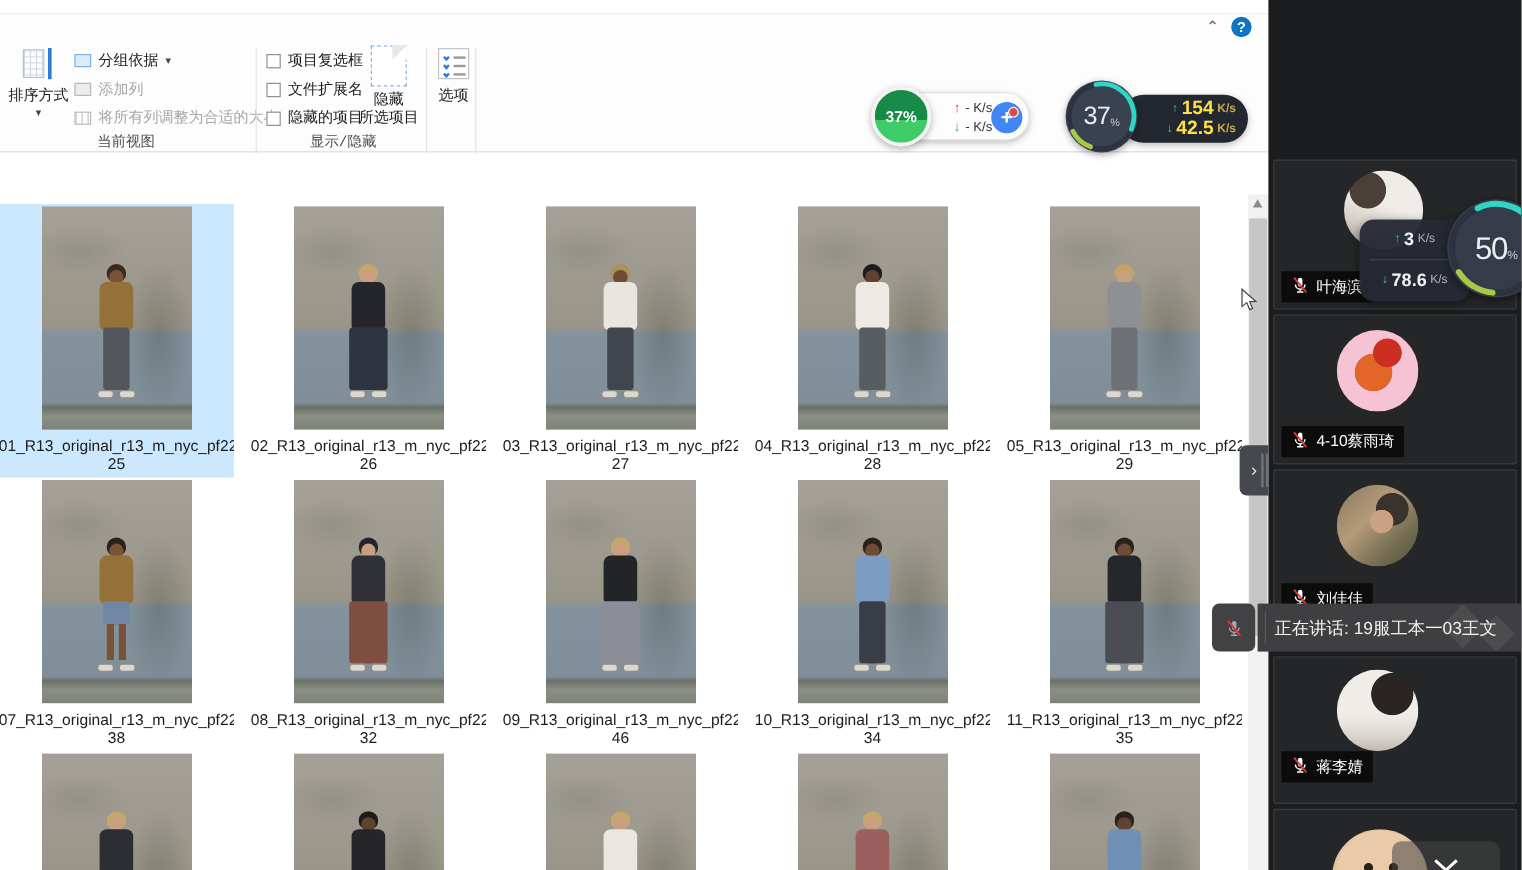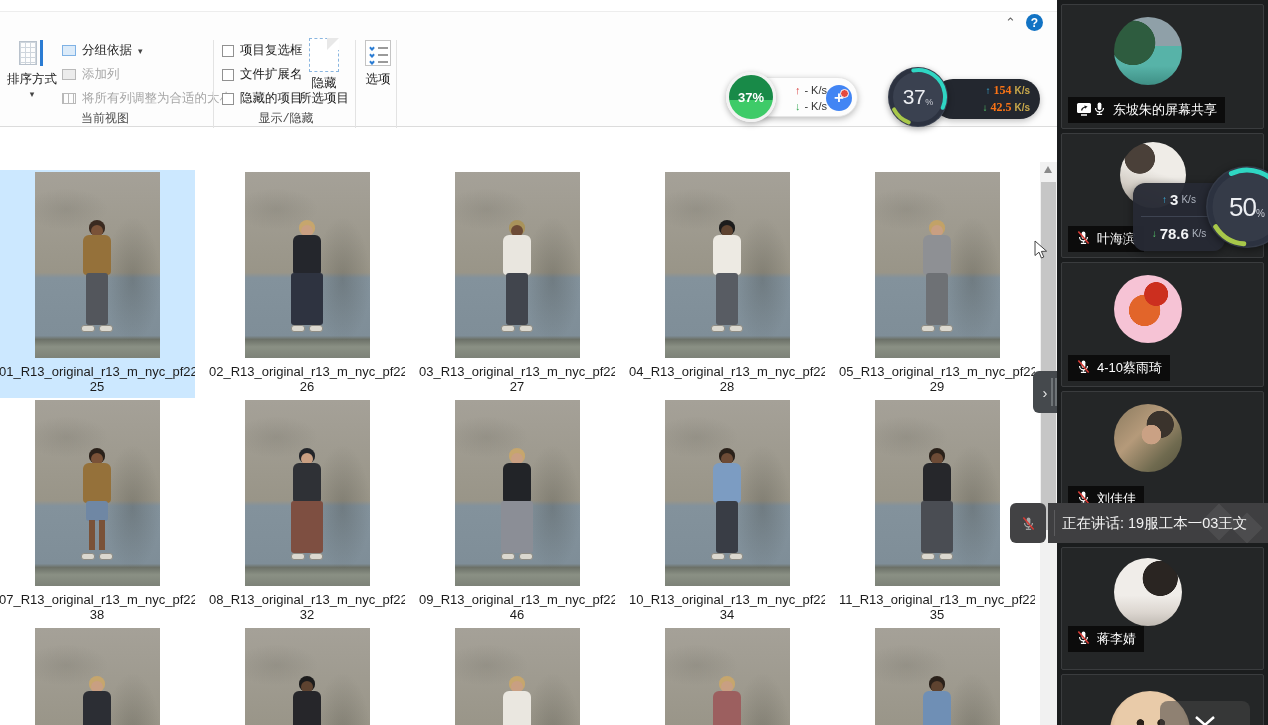--- a/index.html
+++ b/index.html
@@ -82,21 +82,21 @@
   .gp-rows .r { display:flex; align-items:center; gap:4px; height:16px; justify-content:flex-end; width:44px; }
   .arrow-up-red { color:#d94040; font-weight:bold; font-size:11px; }
   .arrow-dn-grn { color:#35a853; font-weight:bold; font-size:11px; }
   .plus-btn { position:absolute; right:5px; top:7px; width:26px; height:26px; border-radius:50%; background:#4285f4; color:#fff;
       font-size:17px; font-weight:bold; display:flex; align-items:center; justify-content:center; }
   .plus-dot { position:absolute; right:3px; top:4px; width:9px; height:9px; border-radius:50%; background:#e5493d; border:1px solid #fff; }
 
   .dark-pill { left:933px; top:79px; width:107px; height:40px; background:#23272f; }
   .dp-rows { position:absolute; right:10px; top:3px; }
   .dp-rows .r { display:flex; align-items:center; gap:3px; height:17px; justify-content:flex-end; }
-  .dp-val { color:#f97316; font-weight:bold; font-size:12px;font-family:Liberation Serif, serif; }
+  .dp-val { color:#fde047; font-weight:bold; font-size:16px; }
   .dp-unit { color:#c9a94c; font-size:10px; font-weight:bold; }
   .arr-cyan { color:#3bb8e8; font-size:10px; }
   .arr-green { color:#56c96a; font-size:10px; }
   .dark-circle { position:absolute; left:888px; top:67px; width:60px; height:60px; border-radius:50%; background:#3a4150;
       box-shadow:0 2px 6px rgba(0,0,0,.35); display:flex; align-items:center; justify-content:center;text-align:right; }
   .dc-num { color:#eceef2; font-size:21px; letter-spacing:-.5px; }
   .dc-pct { color:#c9ccd4; font-size:9px; margin-top:9px; }
   .ring { position:absolute; left:0; top:0; }
 
   
@@ -493,37 +493,20 @@
     <svg class="ring" width="60" height="60" viewBox="0 0 60 60">
       <circle cx="30" cy="30" r="27" fill="none" stroke="#2c3240" stroke-width="4"></circle>
       <circle cx="30" cy="30" r="27" fill="none" stroke="#2fd6c3" stroke-width="4" stroke-dasharray="58 112" stroke-linecap="round" transform="rotate(-100 30 30)"></circle>
       <circle cx="30" cy="30" r="27" fill="none" stroke="#a8c84a" stroke-width="4" stroke-dasharray="20 150" stroke-linecap="round" transform="rotate(110 30 30)"></circle>
     </svg>
     <span class="dc-num">37</span>
     <span class="dc-pct">%</span>
   </div>
 
   <div class="sidebar" id="sidebar">
-      <div class="tile" style="top: 4px; height: 125px;">
-    <div class="avatar av1"></div>
-    <div class="namebar" style="top: 92px;">
-      <span class="nb-icons"><svg width="16" height="15" viewBox="0 0 16 15">
-    <rect x="1" y="2" width="14" height="10" rx="1.5" fill="#fff"></rect>
-    <path d="M5.5 9.5 C 6 7.2 7.5 6.2 9.5 6" stroke="#1d1d1d" stroke-width="1.2" fill="none"></path>
-    <path d="M8.4 4.4 L 11.6 5.6 L 9 7.8 Z" fill="#1d1d1d"></path>
-    <line x1="5" y1="14" x2="11" y2="14" stroke="#fff" stroke-width="1.5"></line>
-            </svg><svg width="15" height="15" viewBox="0 0 16 16">
-    <rect x="6" y="1.5" width="4" height="8" rx="2" fill="#ffffff"></rect>
-    <path d="M3.8 7.5a4.2 4.2 0 0 0 8.4 0" stroke="#ffffff" stroke-width="1.3" fill="none"></path>
-    <line x1="8" y1="11.7" x2="8" y2="13.5" stroke="#ffffff" stroke-width="1.3"></line>
-    <line x1="5.2" y1="14.2" x2="10.8" y2="14.2" stroke="#ffffff" stroke-width="1.3"></line>
-    </svg></span>
-      <span class="nb-name">东坡朱的屏幕共享</span>
-    </div>
-  </div>
       <div class="tile" style="top: 133px; height: 125px;">
     <div class="avatar av2"></div>
     <div class="namebar" style="top: 92px;">
       <span class="nb-icons"><svg width="15" height="15" viewBox="0 0 16 16">
     <rect x="6" y="1.5" width="4" height="8" rx="2" fill="#ffffff"></rect>
     <path d="M3.8 7.5a4.2 4.2 0 0 0 8.4 0" stroke="#ffffff" stroke-width="1.3" fill="none"></path>
     <line x1="8" y1="11.7" x2="8" y2="13.5" stroke="#ffffff" stroke-width="1.3"></line>
     <line x1="5.2" y1="14.2" x2="10.8" y2="14.2" stroke="#ffffff" stroke-width="1.3"></line>
     <line x1="2.5" y1="1.5" x2="13.5" y2="14.5" stroke="#d63a34" stroke-width="1.7"></line>
             </svg></span>

